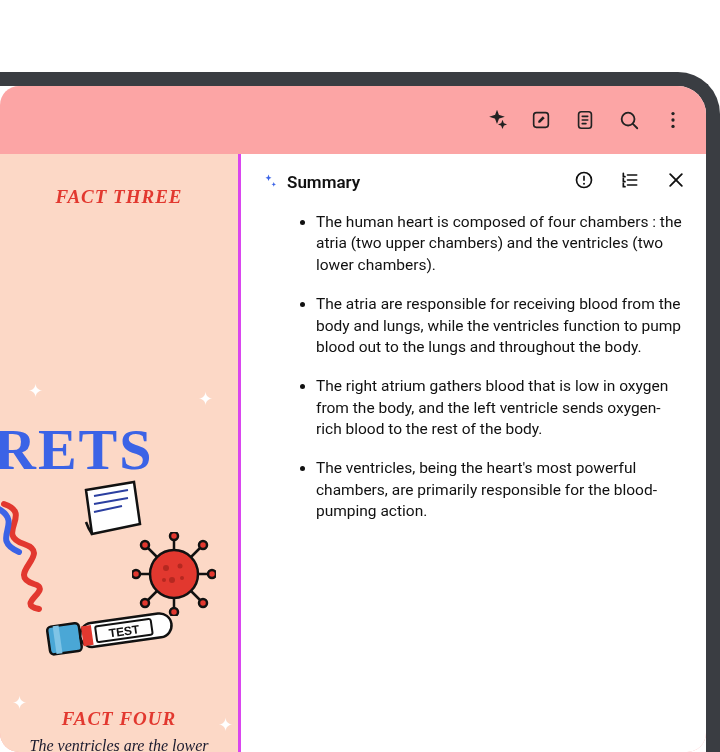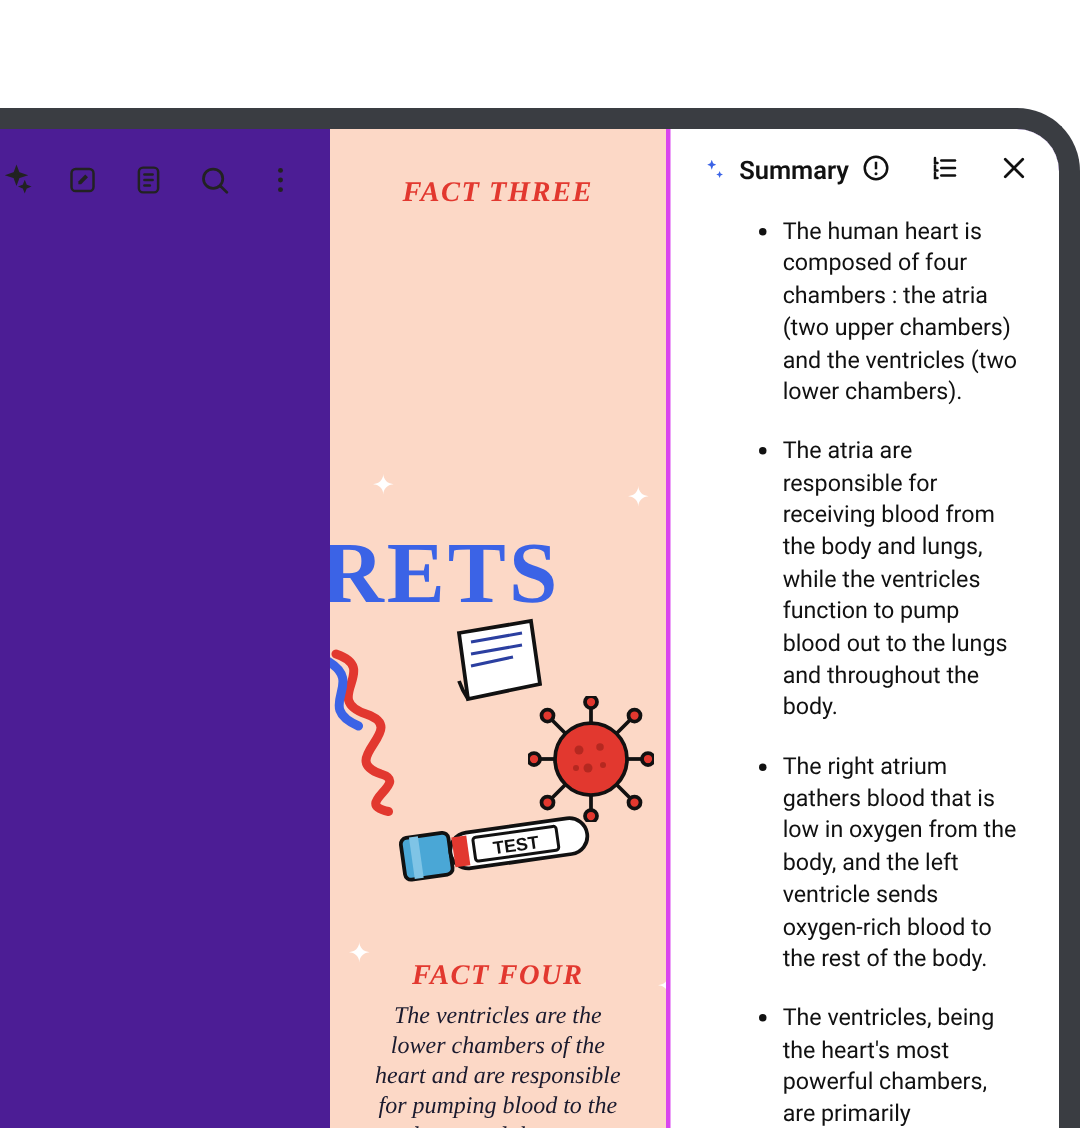--- a/index.html
+++ b/index.html
@@ -9,25 +9,26 @@
     top: 72px; left: 0; right: 0; bottom: 0;
     border-top: 14px solid #3a3d42;
     border-right: 14px solid #3a3d42;
     border-top-right-radius: 42px;
     background: #fff;
     overflow: hidden;
   }
   .screen {
     position: absolute;
     inset: 0;
-    background: #4c1d95;
+    background: #fca5a5;
     border-top-right-radius: 28px;
     overflow: hidden;
     display: flex;
-    flex-direction: row;
+    flex-direction: column;
+    border-radius: 19px;
   }
   .topbar {
     height: 68px;
     display: flex;
     align-items: center;
     justify-content: flex-end;
     padding: 0 22px 0 0;
     gap: 22px;
   }
   .topbar svg { width: 22px; height: 22px; display: block; }

